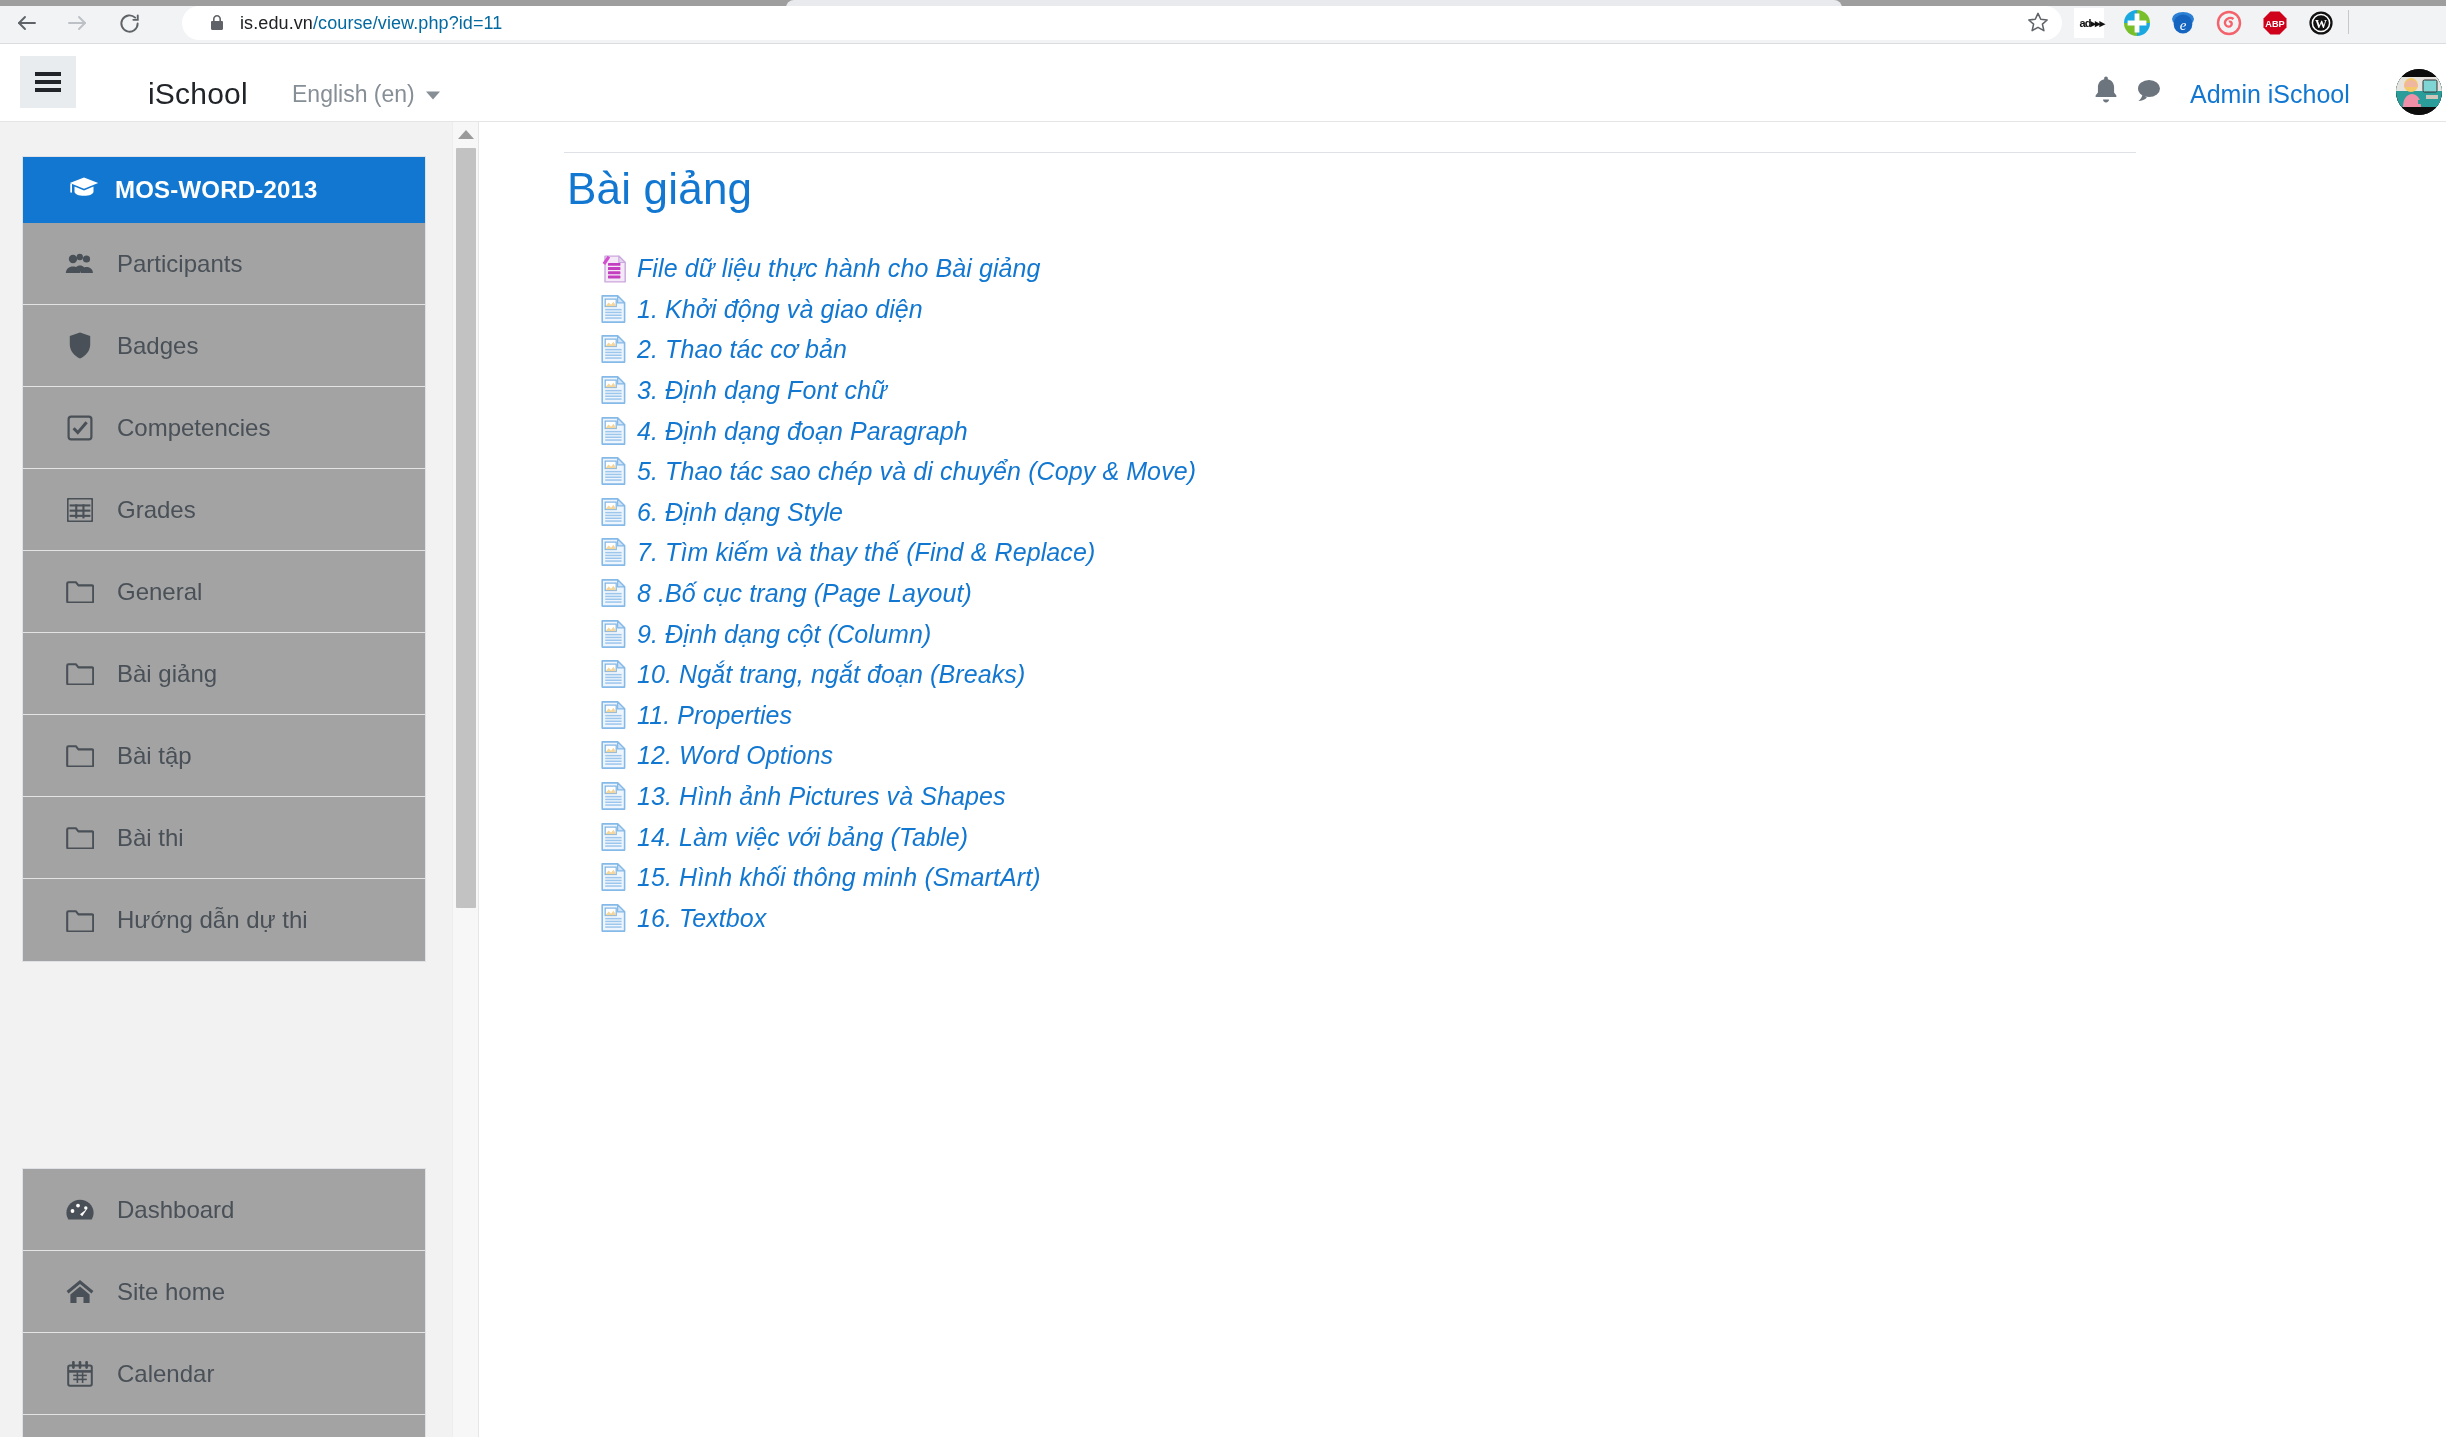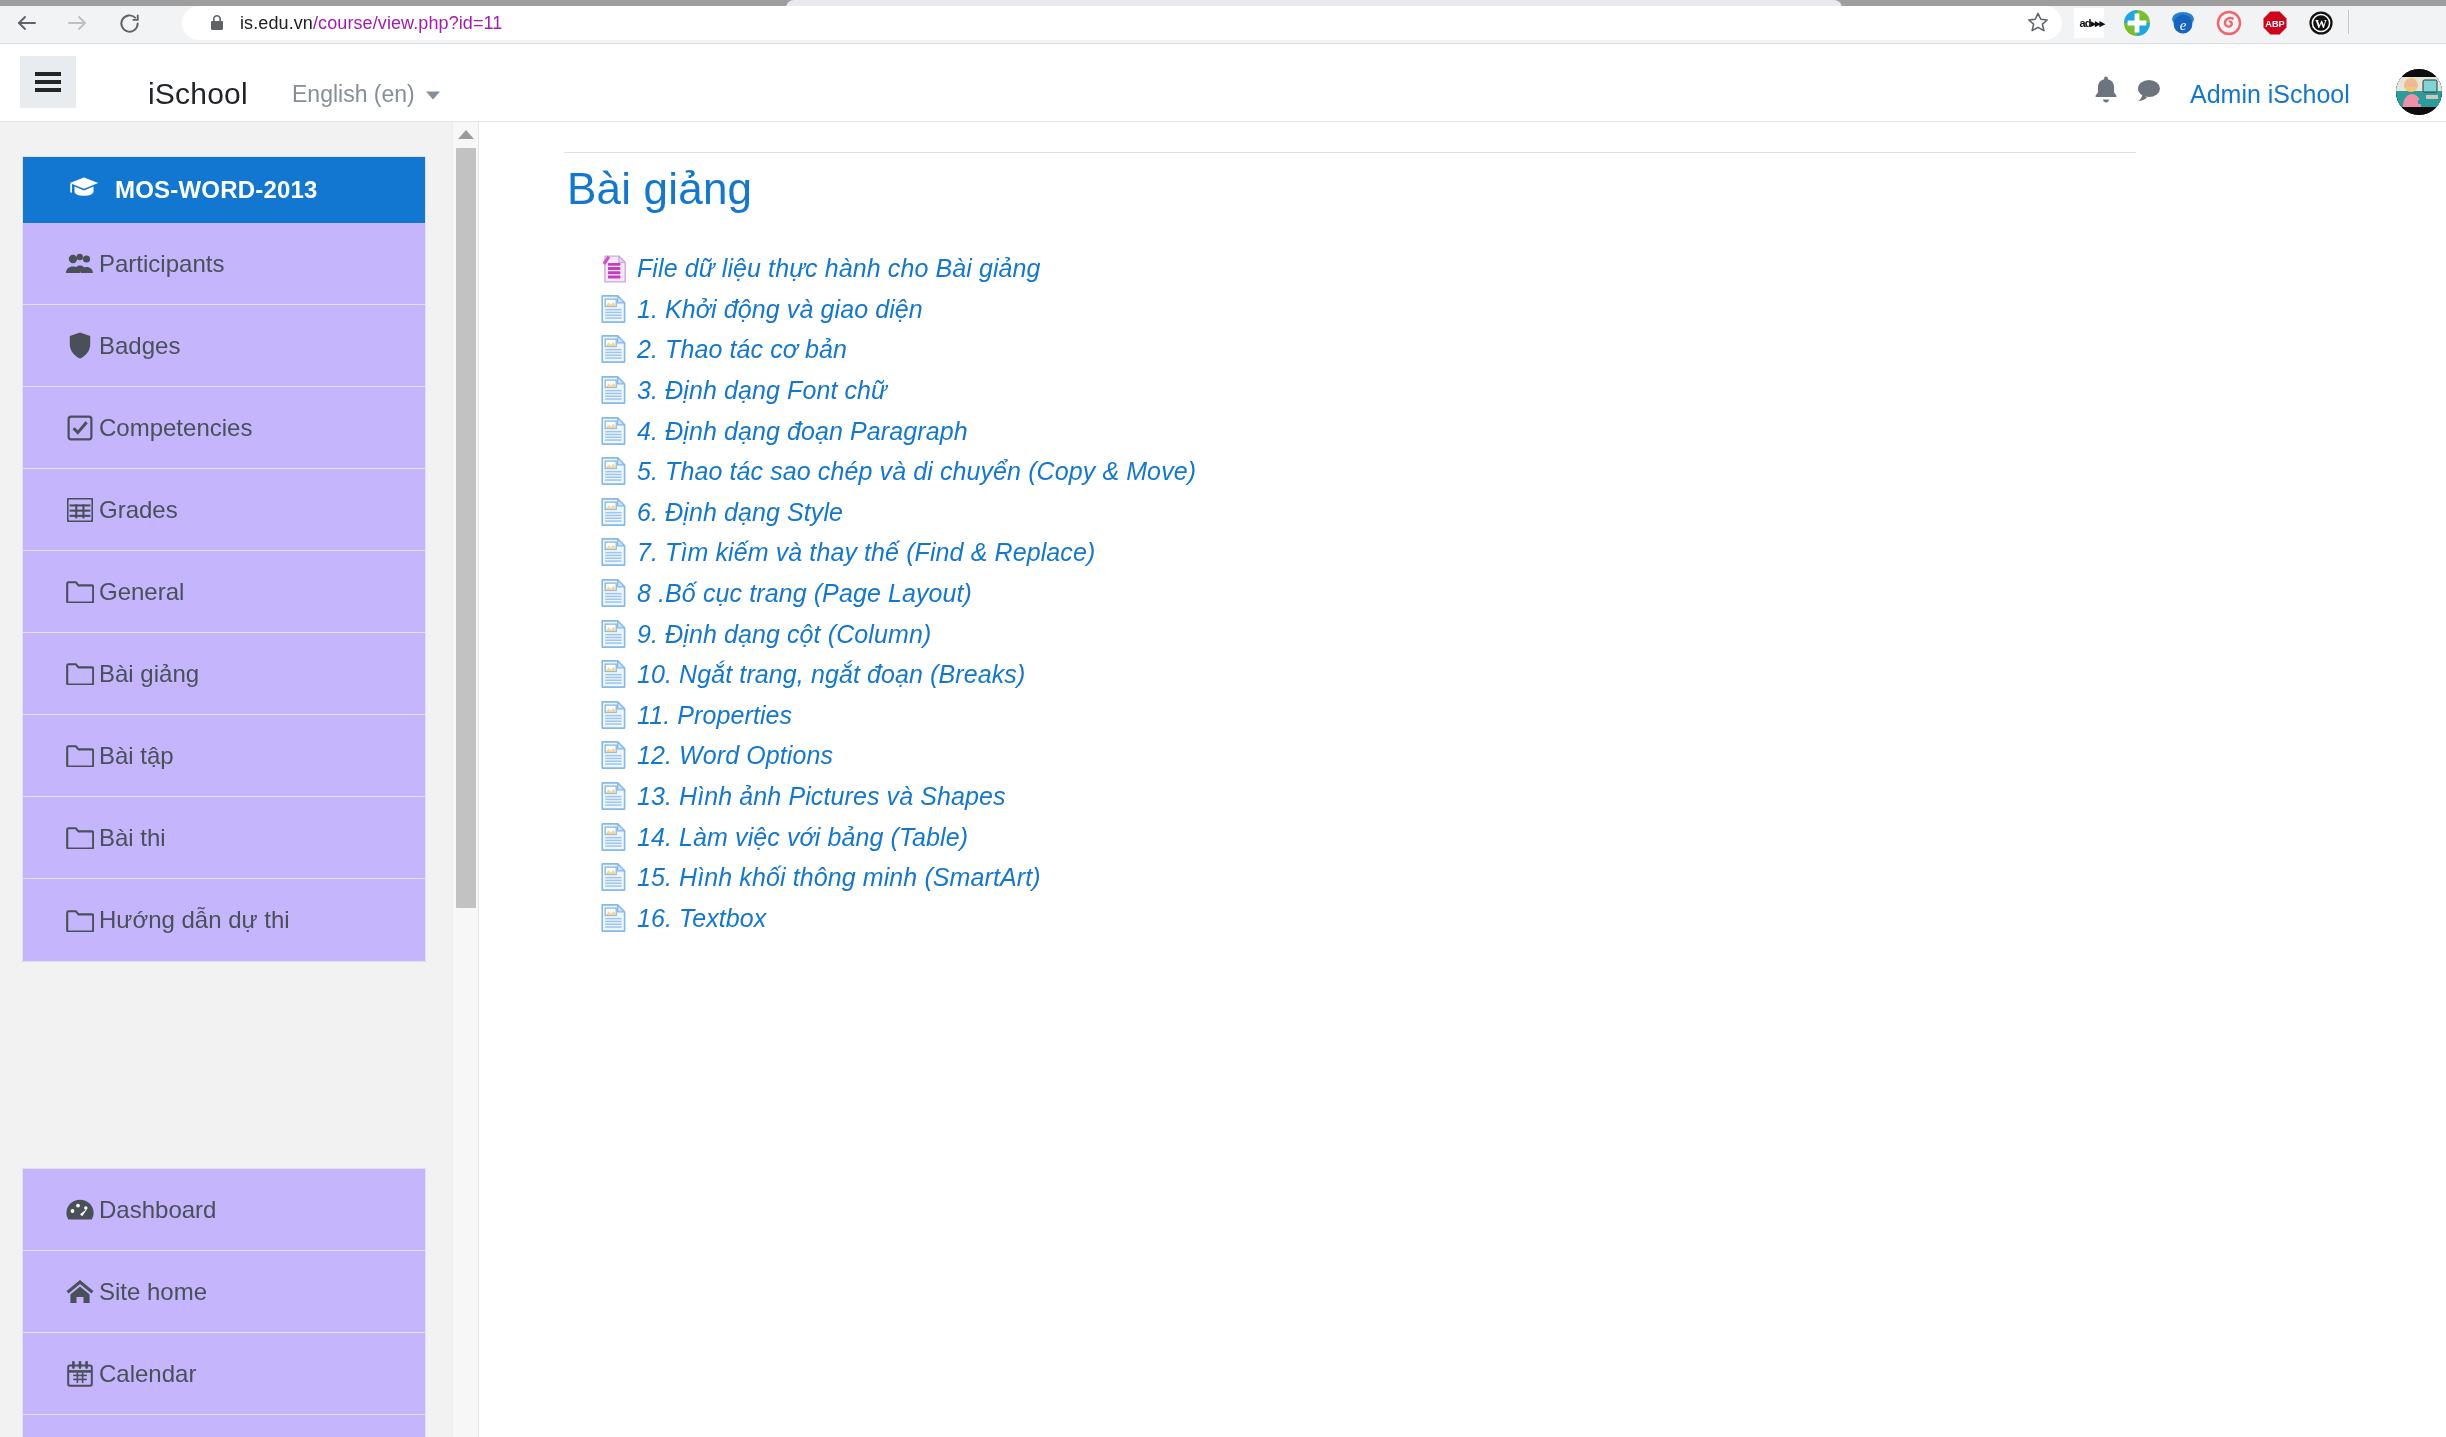--- a/index.html
+++ b/index.html
@@ -43,21 +43,21 @@
     display: flex; align-items: center;
   }
   #lock-icon {
     margin-left: 28px; width: 14px; height: 16px; flex: none;
   }
   #url-text {
     margin-left: 16px;
     font-size: 18px; color: #202124; letter-spacing: .1px;
     white-space: nowrap; overflow: hidden;
   }
-  #url-text .dim { color: #a21caf; }
+  #url-text .dim { color: #0369a1; }
 
   #bookmark-star {
     position: absolute; left: 2020px; top: 6px; width: 36px; height: 32px;
     display: flex; align-items: center; justify-content: center;
     background: #ffffff; border-radius: 0 17px 17px 0;
   }
 
   .ext-icon {
     position: absolute; top: 8px; width: 30px; height: 30px;
     display: flex; align-items: center; justify-content: flex-end;
@@ -154,23 +154,23 @@
   .block-header {
     background: #1177d1; color: #ffffff;
     height: 66px; display: flex; align-items: center;
     padding-left: 46px; gap: 16px;
   }
   .block-header .title {
     font-size: 24px; font-weight: bold; letter-spacing: .2px;
   }
   .nav-item {
     height: 82px; display: flex; align-items: center;
-    padding-left: 42px; gap: 4px;
+    padding-left: 42px; gap: 22px;
     border-bottom: 1px solid #e3e3e3;
-    cursor: pointer; background: #c4b5fd;
+    cursor: pointer; background: #a3a3a3;
   }
   .nav-item:last-child { border-bottom: none; }
   .nav-item .label {
     font-size: 24px; color: #495057; white-space: nowrap;
   }
   .nav-item .ico {
     width: 30px; display: flex; align-items: center; justify-content: center;
     color: #495057; flex: none;
   }
   .nav-item .ico svg { display: block; }

